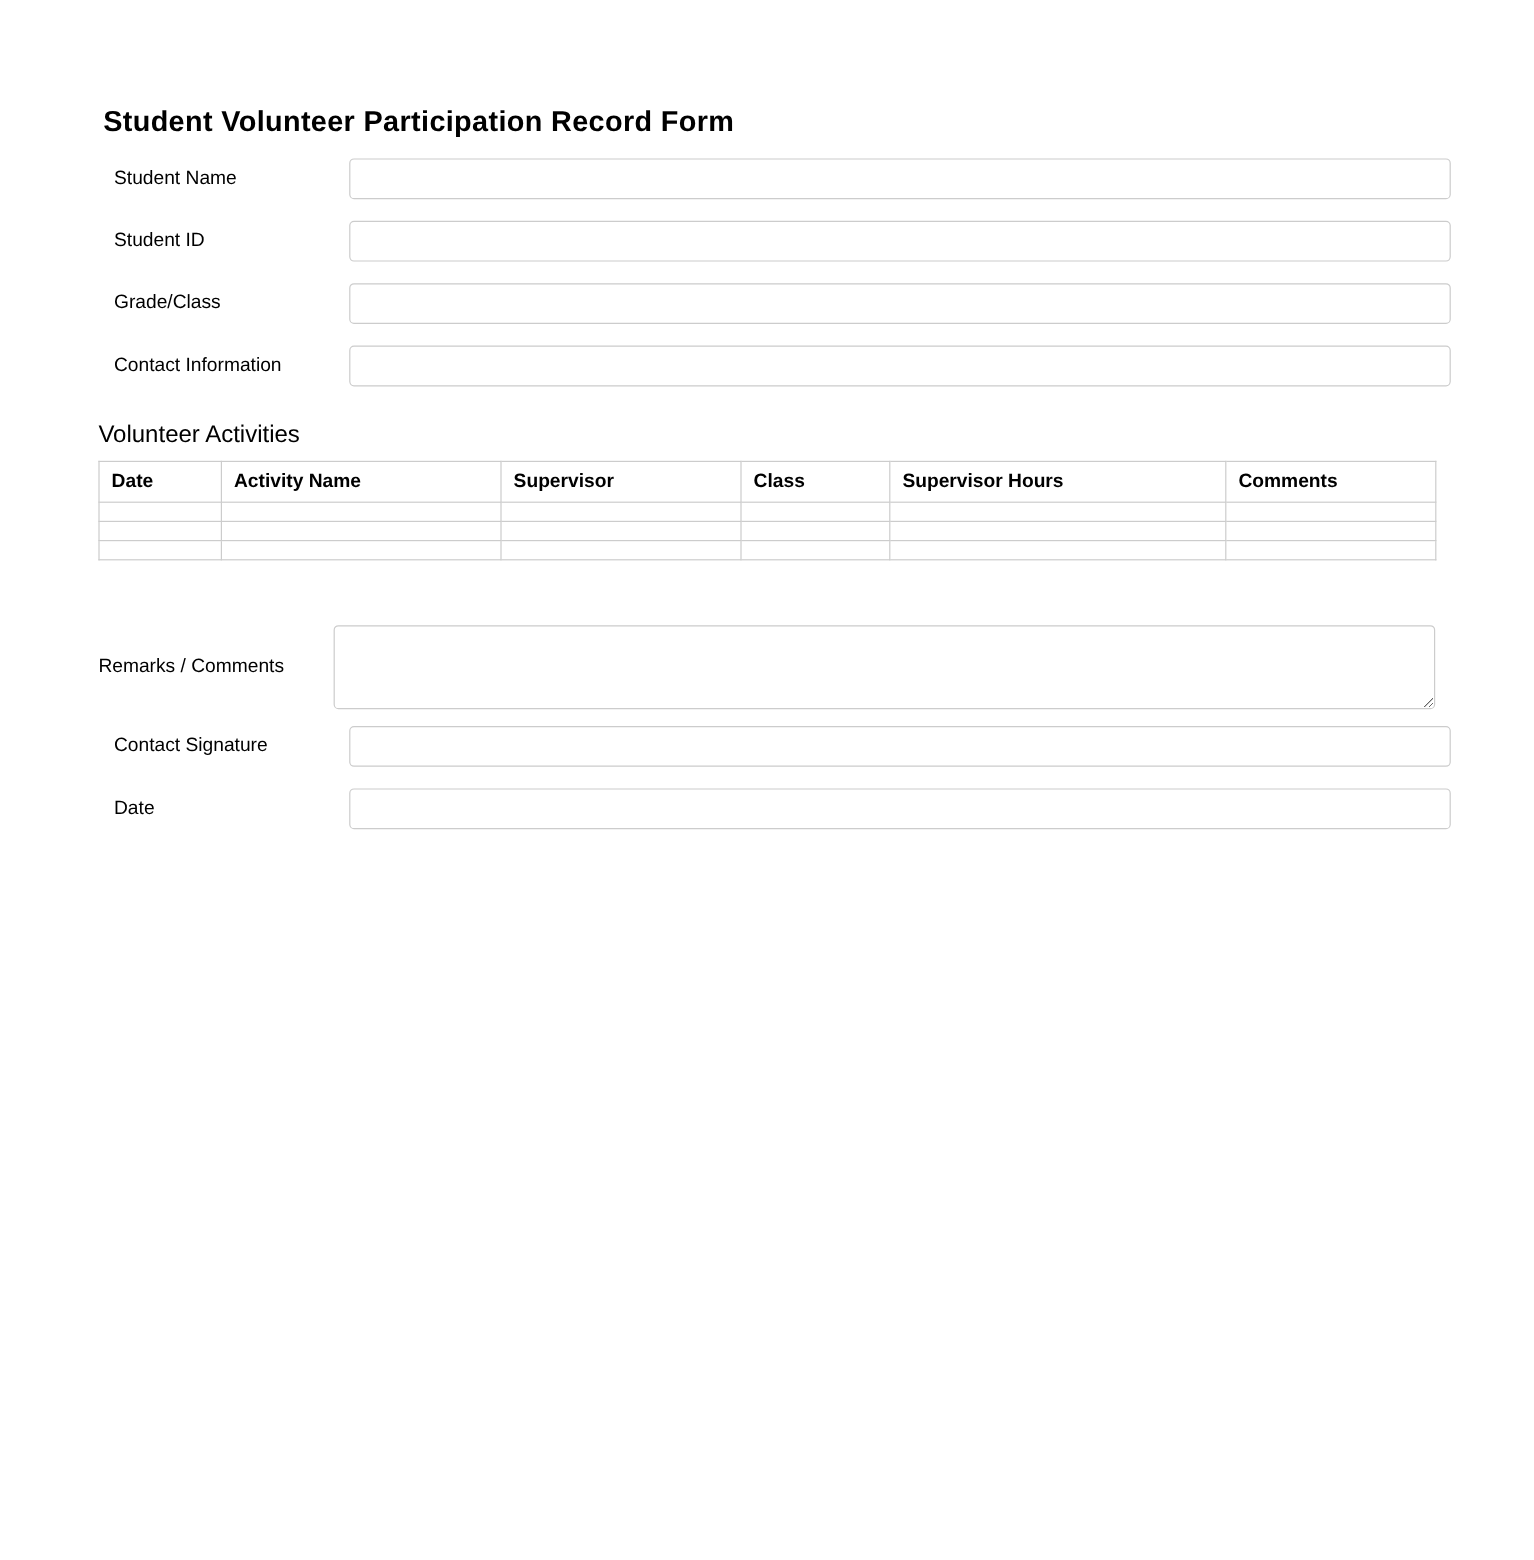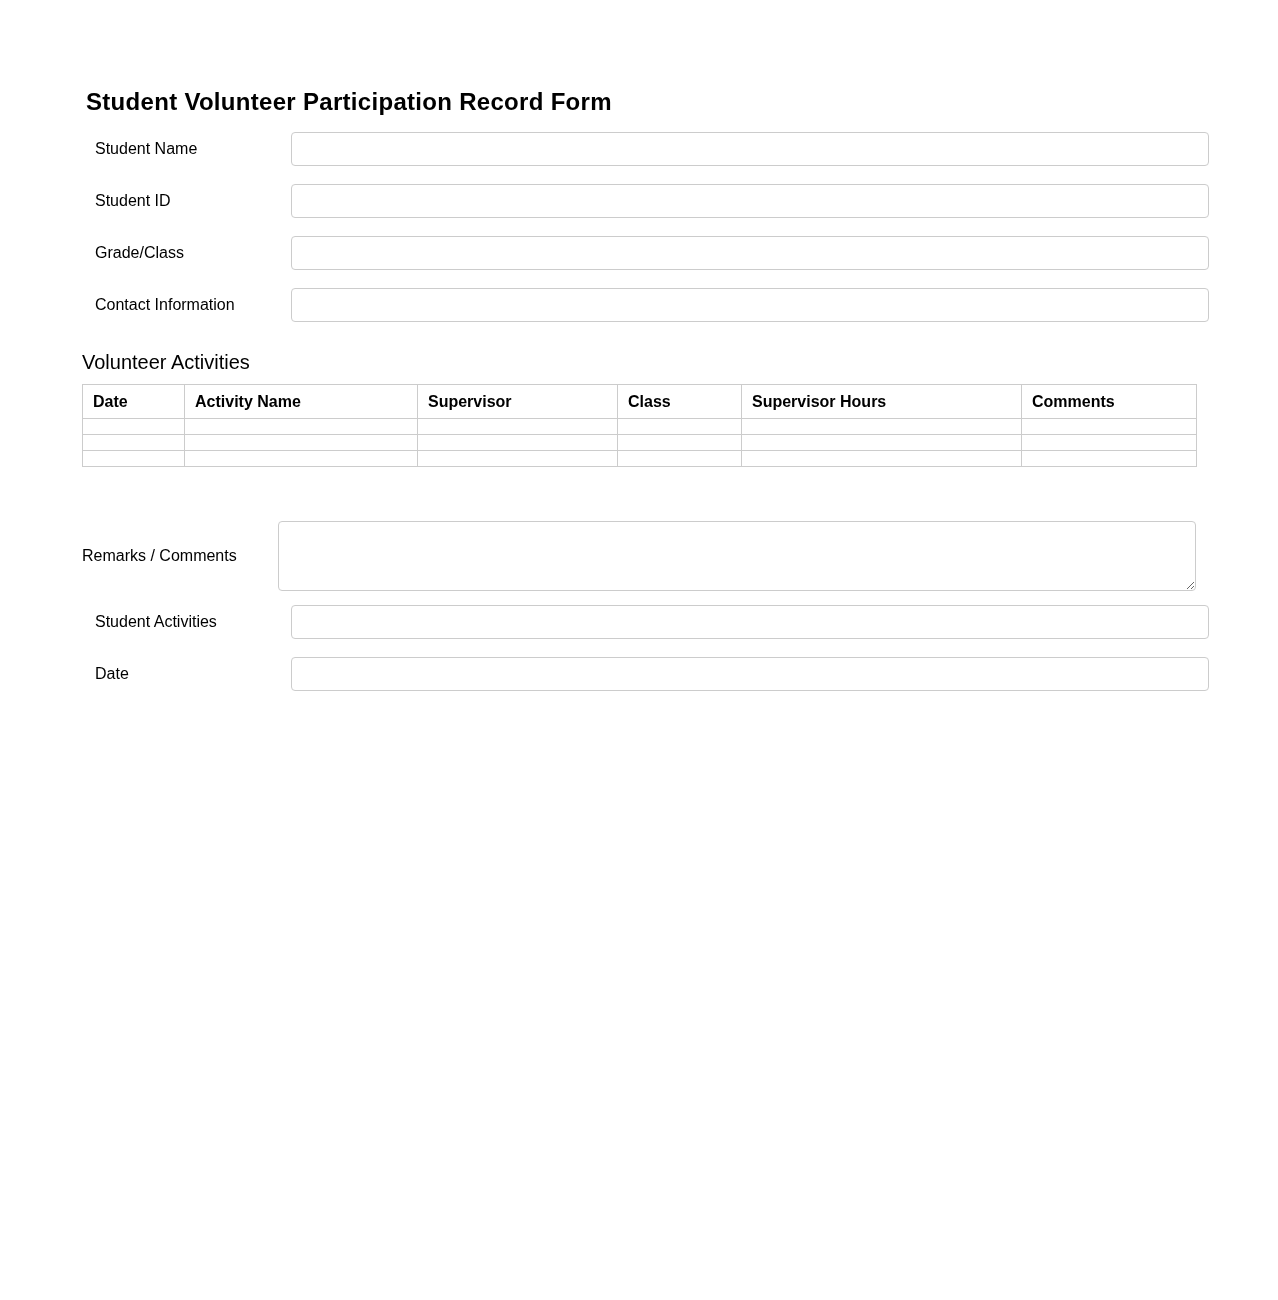--- a/index.html
+++ b/index.html
@@ -202,21 +202,21 @@
       </tr>
     </tbody>
   </table>
 
   <div class="remarks-row">
     <label>Remarks / Comments</label>
     <textarea style=""></textarea>
   </div>
 
   <div class="row" style="top:605px;">
-    <label>Student Activities</label>
+    <label>Contact Signature</label>
     <input type="text" value="" style="">
   </div>
 
   <div class="row" style="top:657px;">
     <label>Date</label>
     <input type="text" value="" style="">
   </div>
 
 </div>
 

